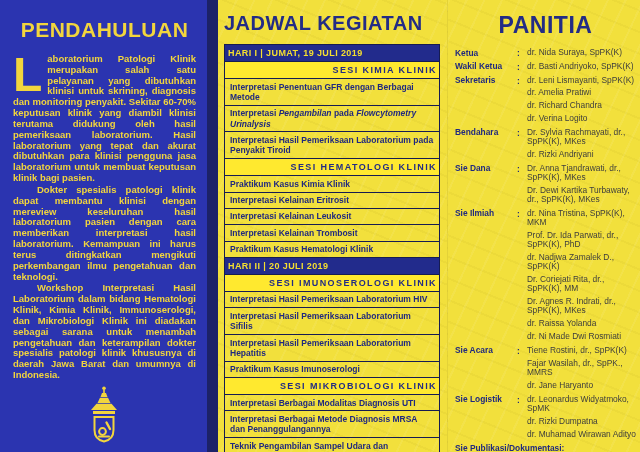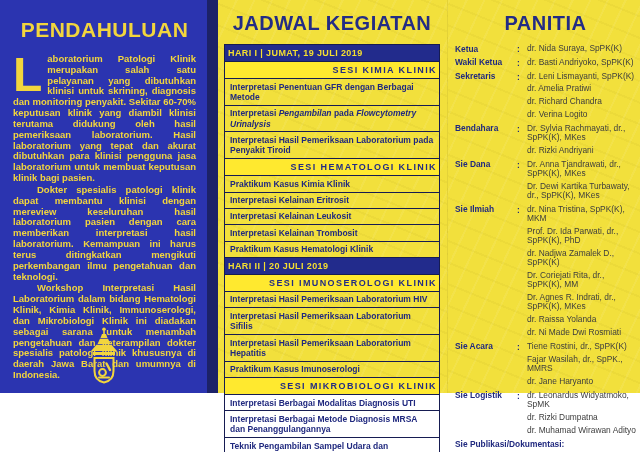--- a/index.html
+++ b/index.html
@@ -2,21 +2,21 @@
 <html style="--blue: #2b34b0; --navy: #222b8c; --divider: #1c2268; --line: #161c52; --yellow: #f2e03c; --bright-yellow: #ffe92f; --text-yellow: #f2d53d; --text-navy: #232c85;"><head>
 <meta charset="utf-8">
 <style>
   :root{
     --blue:#2b34b0; --navy:#222b8c; --divider:#1c2268; --line:#161c52;
     --yellow:#f2e03c; --bright-yellow:#ffe92f; --text-yellow:#f2d53d; --text-navy:#232c85;
     --name-gray:#3d3d3d;
   }
   *{margin:0;padding:0;box-sizing:border-box;}
   body{width:640px;height:452px;overflow:hidden;font-family:"Liberation Sans",sans-serif;}
-  .page{width:640px;height:393px;display:flex;}
+  .page{width:640px;height:452px;display:flex;}
 
   
   .panel-left{width:207px;background:var(--blue);color:var(--text-yellow);position:relative;padding:12px 11px 0 13px;}
   .panel-left h1{text-align:center;font-size:21px;letter-spacing:.5px;margin:6px 0 12px;font-weight:bold;}
   .intro{font-size:9.5px;font-weight:bold;line-height:1.14;text-align:justify;}
   .intro p{margin-bottom:1px;}
   .intro p.indent{text-indent:24px;}
   .dropcap{float:left;font-size:48px;line-height:38px;font-weight:bold;margin:2px 5px 0 0;}
   .logo-wrap{position:absolute;bottom:4px;left:50%;transform:translateX(-50%);}
 
@@ -26,31 +26,31 @@
   
   .panel-middle,.panel-right{
     background-color:var(--yellow);
     background-image:
       repeating-linear-gradient(115deg,rgba(255,255,255,.07) 0 2px,transparent 2px 16px),
       repeating-linear-gradient(22deg,rgba(120,100,0,.05) 0 2px,transparent 2px 20px);
   }
 
   
   .panel-middle{width:229px;padding:8px 7px 0 6px;}
-  .panel-middle h1{color:var(--text-navy);text-align:center;font-size:20px;letter-spacing:.5px;margin:4px 0 9px;font-weight:bold;}
+  .panel-middle h1{color:var(--text-navy);text-align:left;font-size:20px;letter-spacing:.5px;margin:4px 0 9px;font-weight:bold;}
   .schedule{border:1.5px solid var(--line);}
   .schedule .row{border-top:1.2px solid var(--line);}
   .schedule .row:first-child{border-top:none;}
   .row-day{background:var(--navy);color:#f5df2f;font-weight:bold;font-size:9px;padding:3px 3px;letter-spacing:.4px;}
   .row-session{background:var(--bright-yellow);color:var(--text-navy);font-weight:bold;text-align:right;font-size:9px;letter-spacing:1.4px;padding:3px 2px;}
   .row-item{color:#20297f;font-weight:bold;font-size:8.5px;line-height:1.22;padding:2.5px 5px;}
 
   
   .panel-right{flex:1;padding:8px 4px 0 7px;border-left:1px solid rgba(0,0,0,.06);}
-  .panel-right h1{color:var(--text-navy);text-align:center;font-size:20px;letter-spacing:.5px;margin:4px 0 9px;font-weight:bold;}
+  .panel-right h1{color:var(--text-navy);text-align:center;font-size:23px;letter-spacing:.5px;margin:4px 0 9px;font-weight:bold;}
   .panitia{font-size:8.4px;}
   .group{display:grid;grid-template-columns:62px 10px 1fr;margin-bottom:1px;}
   .glabel{font-weight:bold;color:#20297f;line-height:1.15;padding-top:.5px;}
   .glabel-full{grid-column:1 / -1;font-weight:bold;color:#20297f;margin-bottom:3.5px;}
   .gcolon{font-weight:bold;color:#20297f;text-align:left;}
   .gnames{grid-column:3;}
   .gname{color:var(--name-gray);margin-bottom:3.6px;line-height:1.1;}
 </style>
 </head>
 <body>

